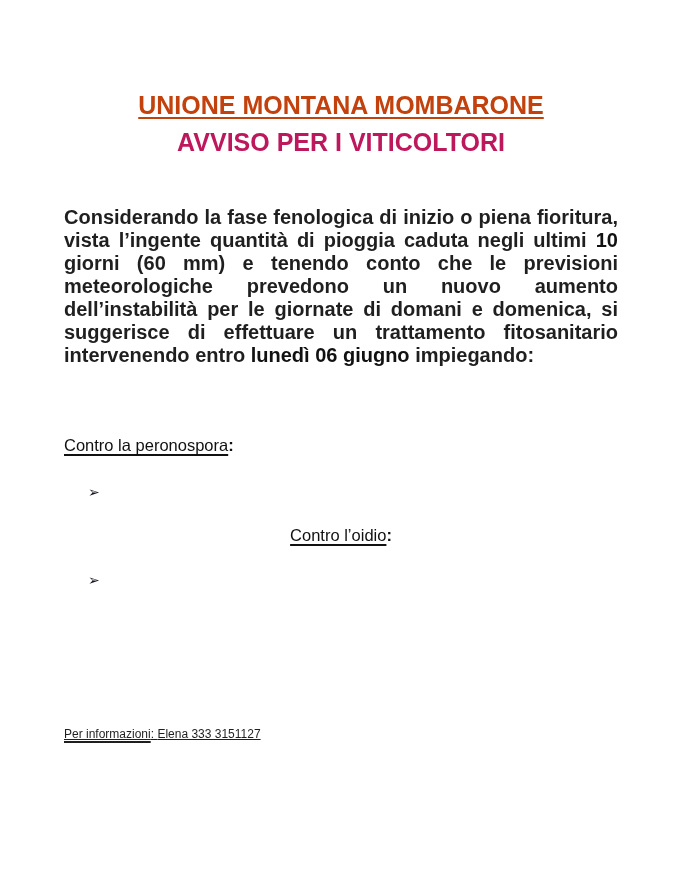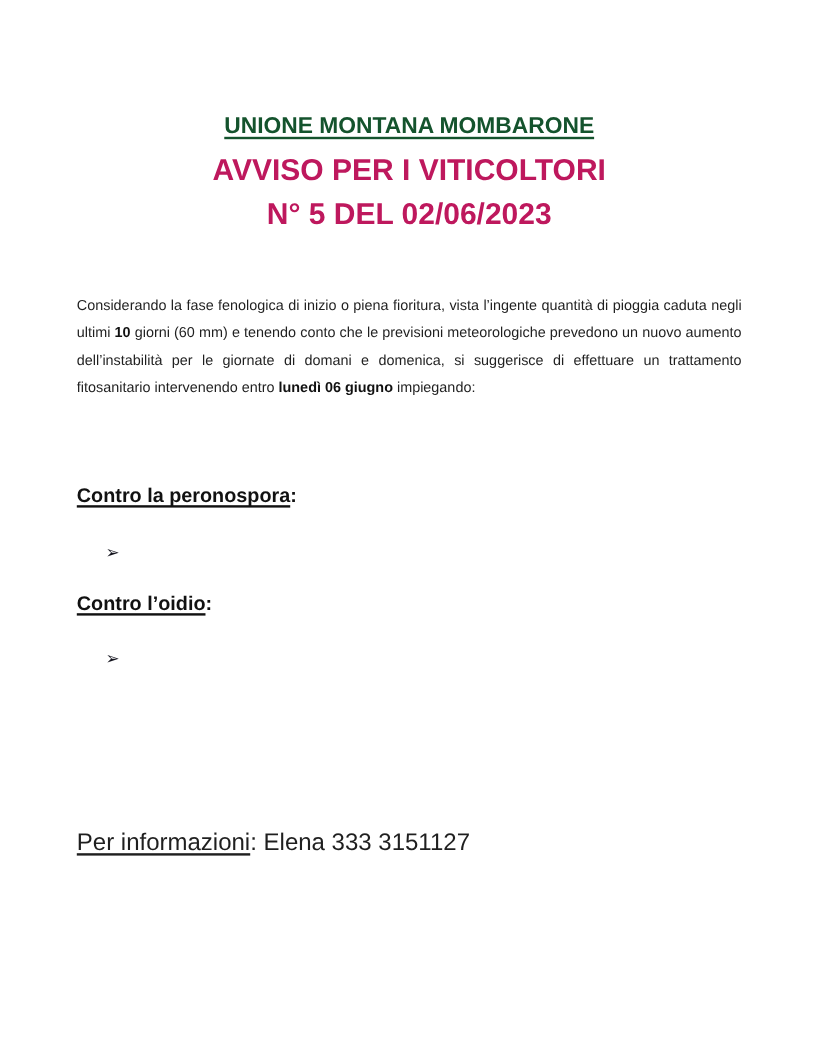--- a/index.html
+++ b/index.html
@@ -17,61 +17,62 @@
     padding: 87px 64px 0 64px;
     font-family: "Liberation Sans", sans-serif;
     color: #1f1f1f;
     overflow: hidden;
   }
   .doc-header {
     text-align: center;
   }
   .org-title {
     margin: 0;
-    font-size: 19px;
+    font-size: 25px;
     line-height: 37px;
     font-weight: bold;
-    color: #14532d;
+    color: #c2410c;
   }
   .org-title .u-title {
     text-decoration: underline;
     text-decoration-thickness: 2px;
     text-underline-offset: 3px;
   }
   .notice-title, .notice-number {
     margin: 0;
     font-size: 25px;
     line-height: 37px;
     font-weight: bold;
     color: #be185d;
   }
   .intro {
     margin: 45px 0 0 0;
-    font-size: 12px;
+    font-size: 20px;
     line-height: 23px;
     text-align: justify;
     text-justify: inter-word;
+    font-weight: bold;
   }
   .intro b, .section-heading b, .bullet-line b {
     color: #111111;
   }
   .section-heading {
     margin: 0;
     font-size: 16.5px;
     line-height: 23px;
-    font-weight: bold;
+    font-weight: normal;
     color: #111111;
   }
   .section-heading .u-head {
     text-decoration: underline;
     text-decoration-thickness: 1.5px;
     text-underline-offset: 3px;
   }
   .heading-1 { margin-top: 67px; }
-  .heading-2 { margin-top: 20px; }
+  .heading-2 { margin-top: 20px; text-align: center; }
   .bullet-list {
     list-style: none;
     margin: 0;
     padding: 0;
   }
   .bullet-line {
     margin: 0;
     padding-left: 24px;
     font-size: 16px;
     line-height: 23px;
@@ -81,39 +82,39 @@
   .bullet-1 { margin-top: 24px; }
   .bullet-2 { margin-top: 22px; }
   .arrow-bullet {
     font-size: 14px;
     color: #14141e;
     margin-right: 12px;
     flex: 0 0 auto;
   }
   .contact-line {
     margin: 131px 0 0 0;
-    font-size: 20px;
+    font-size: 12px;
     line-height: 23px;
     color: #1f1f1f;
+    text-decoration: underline;
   }
   .contact-line .u-contact {
     text-decoration: underline;
     text-decoration-thickness: 1.5px;
     text-underline-offset: 3px;
   }
 </style>
 </head>
 <body>
 
 <div class="page">
 
   <header class="doc-header">
     <h1 class="org-title"><span class="u-title">UNIONE MONTANA MOMBARONE</span></h1>
     <h2 class="notice-title">AVVISO PER I VITICOLTORI</h2>
-    <h2 class="notice-number">N° 5 DEL 02/06/2023</h2>
   </header>
 
   <p class="intro"><span>Considerando la fase fenologica di inizio o piena fioritura, vista l’ingente quantità di pioggia caduta negli ultimi </span><b>10</b><span> giorni (60 mm) e tenendo conto che le previsioni meteorologiche prevedono un nuovo aumento dell’instabilità per le giornate di domani e domenica, si suggerisce di effettuare un trattamento fitosanitario intervenendo entro </span><b>lunedì 06 giugno</b><span> impiegando:</span></p>
 
   <h3 class="section-heading heading-1"><span class="u-head">Contro la peronospora</span><b>:</b></h3>
 
   <ul class="bullet-list">
     <li class="bullet-line bullet-1">
         <span class="arrow-bullet">➢</span>
       </li>

